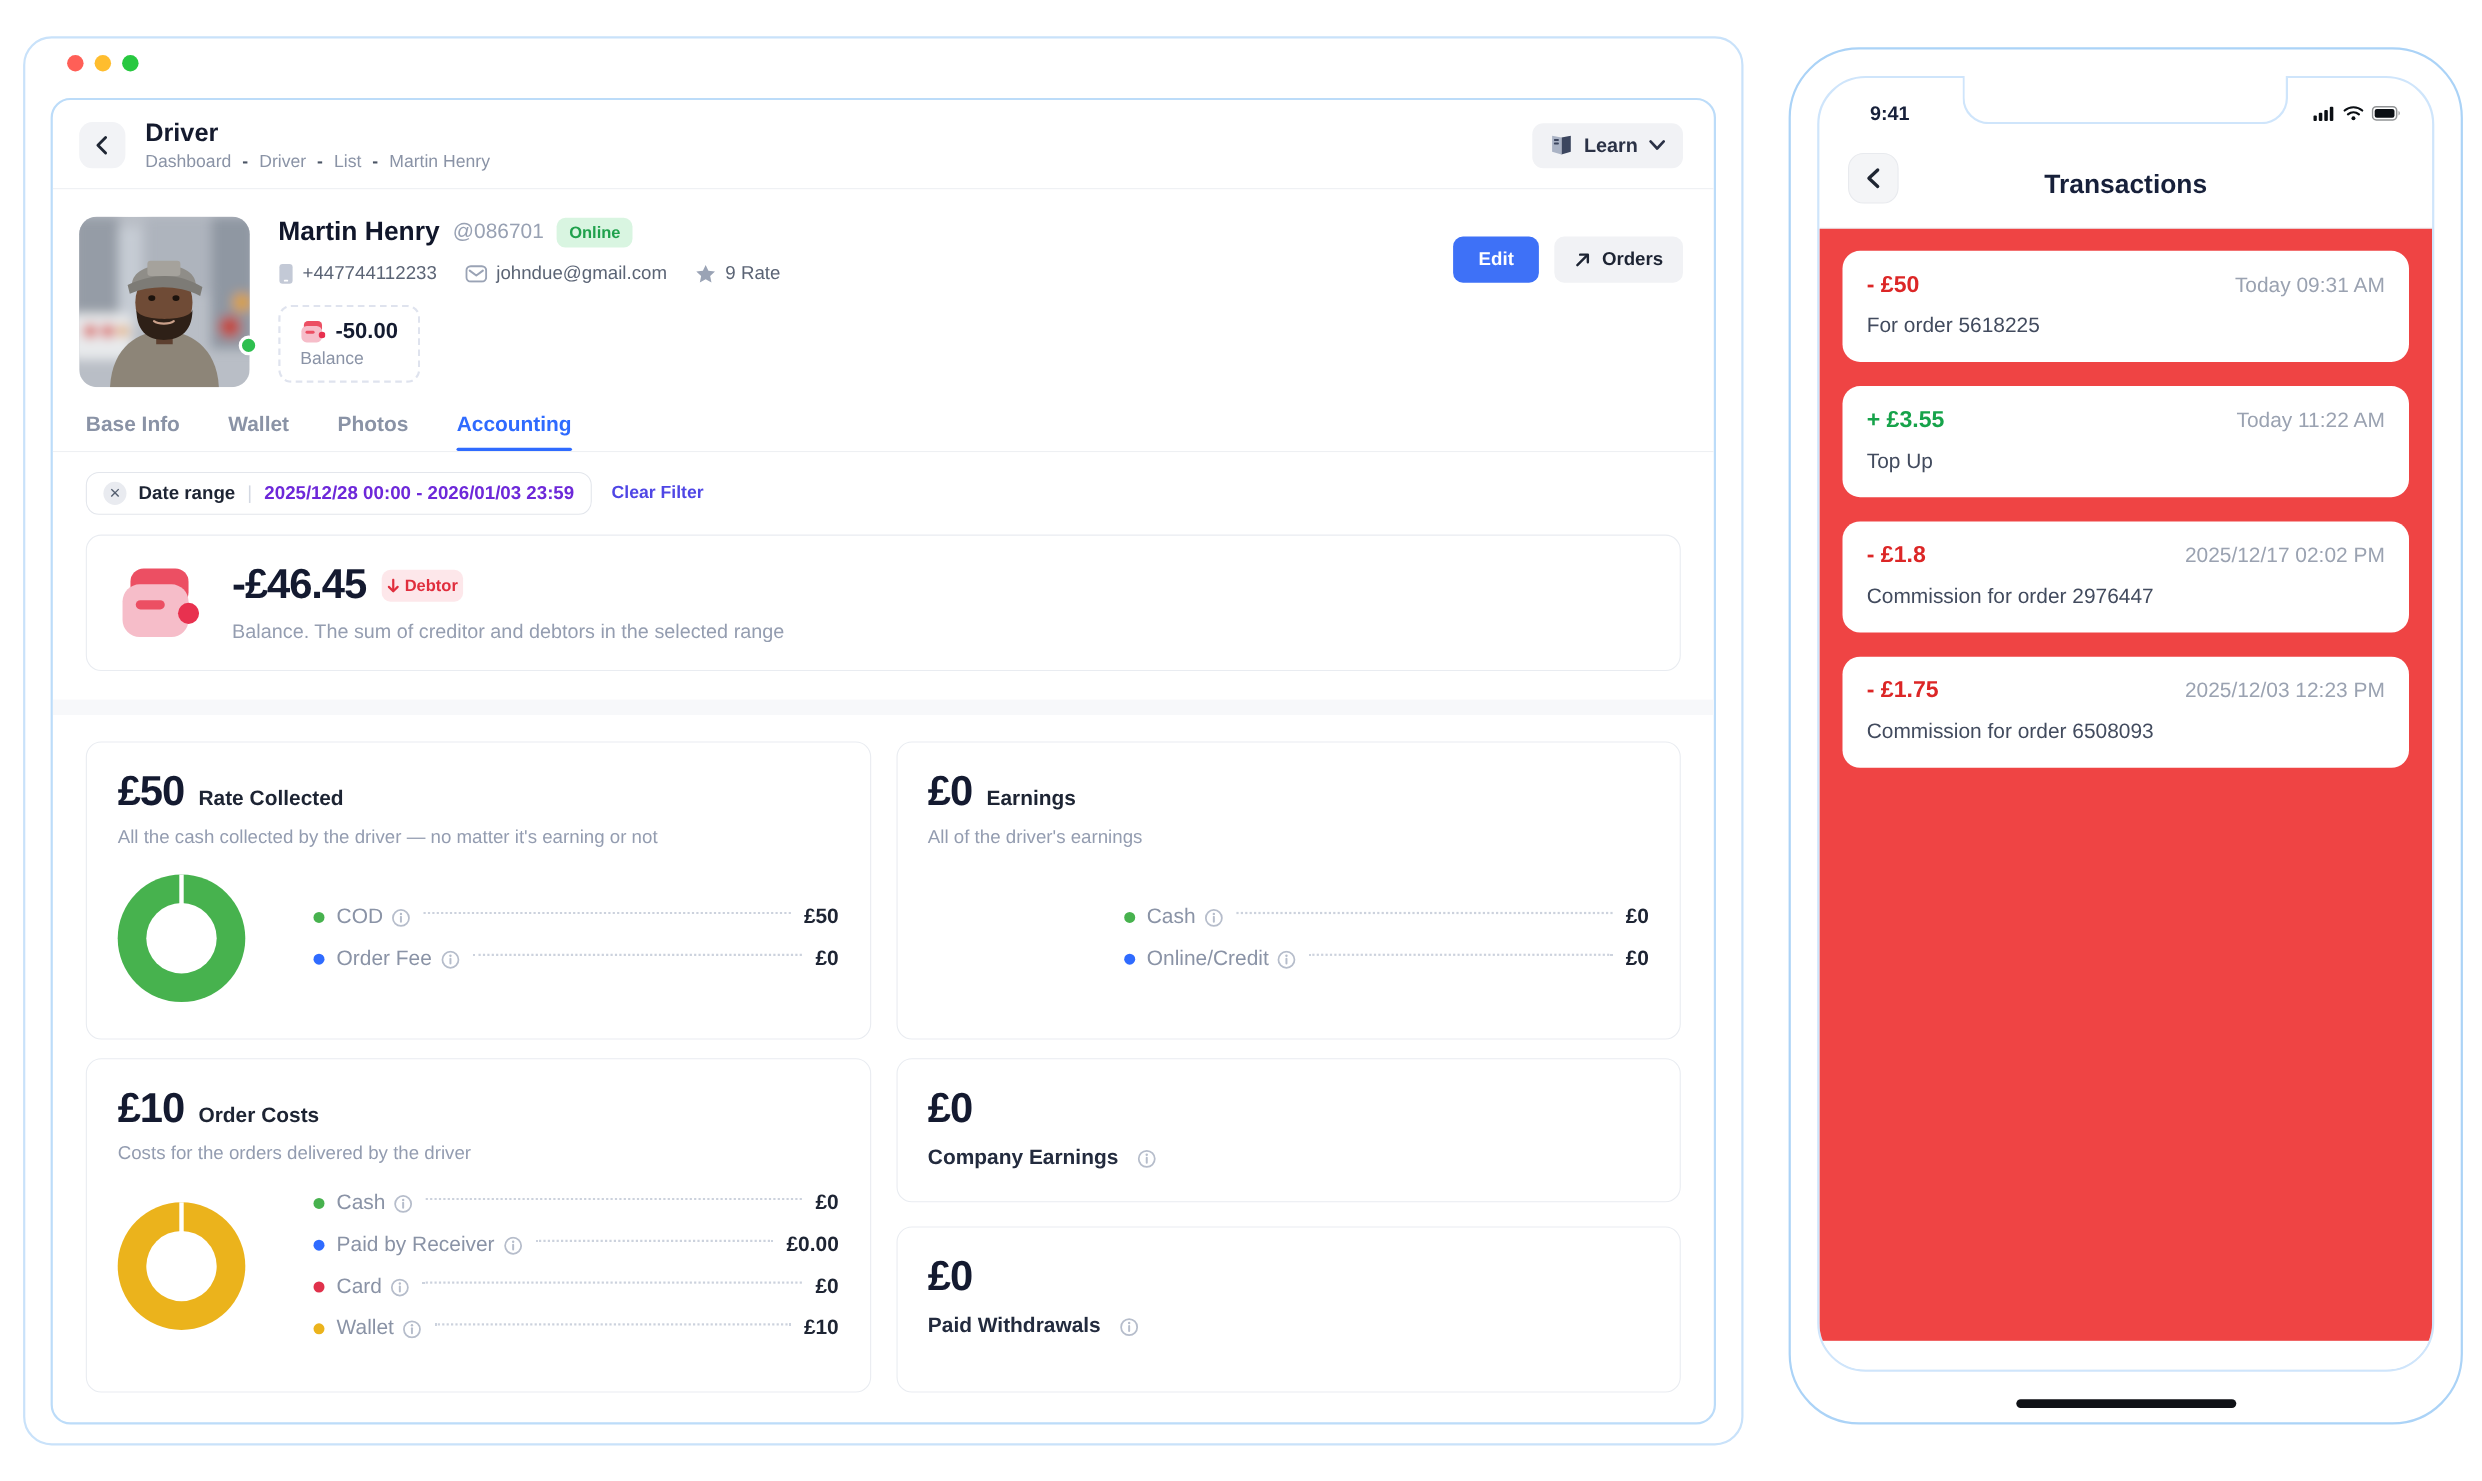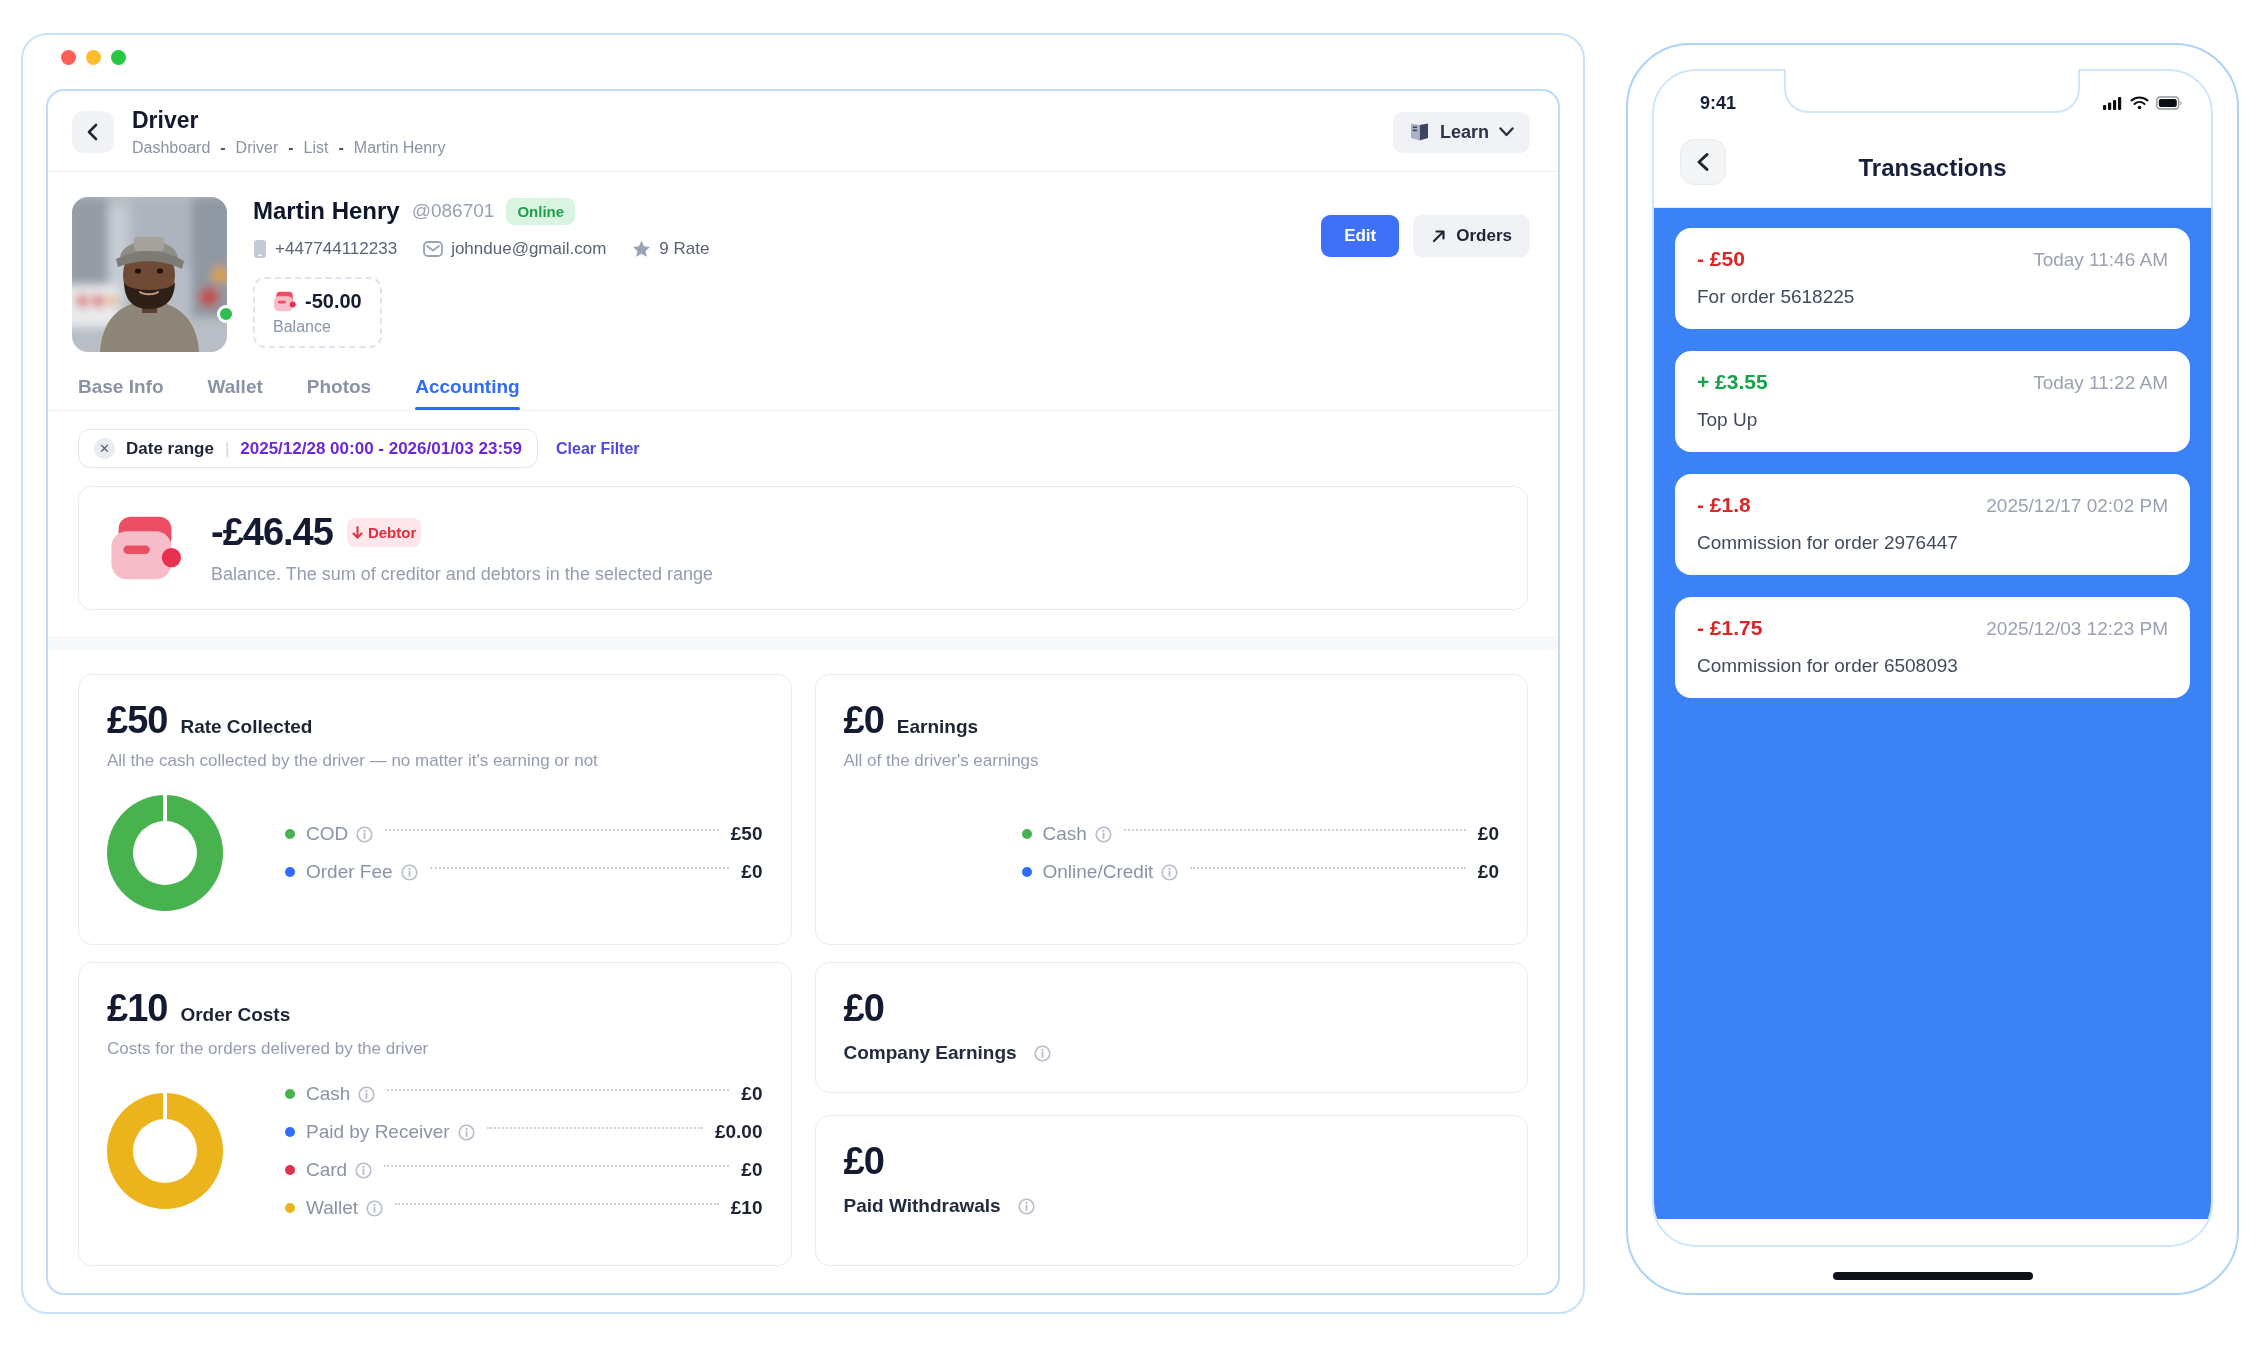--- a/index.html
+++ b/index.html
@@ -108,21 +108,21 @@
     border:2px solid #cfe5fb; border-radius:44px; overflow:hidden; display:flex; flex-direction:column; background:#fff; }
   .notch { position:absolute; left:130px; top:-2px; width:296px; height:44px;
     border:2px solid #cfe5fb; border-top:none; border-radius:0 0 24px 24px; background:#fff; }
   .statusbar { height:58px; display:flex; align-items:center; padding:6px 28px 0 24px; position:relative; }
   .status-time { font-size:18px; font-weight:bold; color:#17203a; margin-left:22px; }
   .status-icons { margin-left:auto; display:flex; align-items:center; gap:7px; }
   .phone-header { position:relative; height:78px; display:flex; align-items:center; }
   .phone-back { position:absolute; left:26px; top:10px; width:46px; height:46px; border-radius:14px; background:#f4f5f7; border:1px solid #e8eaee; display:flex; align-items:center; justify-content:center; cursor:pointer; }
   .phone-title { position:absolute; left:0; right:0; text-align:center; font-size:24px; font-weight:bold; color:#17203a; }
   .phone-divider { height:1px; background:#e8e9ee; }
-  .tx-list { flex:1; background:#3b82f6; padding:20px 21px; display:flex; flex-direction:column; gap:22px; }
+  .tx-list { flex:1; background:#ef4444; padding:20px 21px; display:flex; flex-direction:column; gap:22px; }
   .t-card { background:#fff; border-radius:16px; padding:19px 22px 21px; cursor:pointer; }
   .t-top { display:flex; align-items:baseline; }
   .t-amount { font-size:21px; font-weight:bold; }
   .t-amount.debit { color:#dc2626; }
   .t-amount.credit { color:#16a34a; }
   .t-time { margin-left:auto; font-size:19px; color:#9aa2b1; }
   .t-desc { margin-top:15px; font-size:19px; color:#424b5e; }
   .phone-footer { height:26px; background:#fff; }
   .home-indicator { position:absolute; left:50%; transform:translateX(-50%); bottom:13px; width:200px; height:8px; border-radius:5px; background:#101217; cursor:pointer; }
 
@@ -519,21 +519,21 @@
       </div>
       <div class="phone-title">Transactions</div>
     </div>
     <div class="phone-divider"></div>
 
     <div class="tx-list">
 
         <div class="t-card">
           <div class="t-top">
             <span class="t-amount debit">- £50</span>
-            <span class="t-time">Today 11:46 AM</span>
+            <span class="t-time">Today 09:31 AM</span>
           </div>
           <div class="t-desc">For order 5618225</div>
         </div>
 
         <div class="t-card">
           <div class="t-top">
             <span class="t-amount credit">+ £3.55</span>
             <span class="t-time">Today 11:22 AM</span>
           </div>
           <div class="t-desc">Top Up</div>

